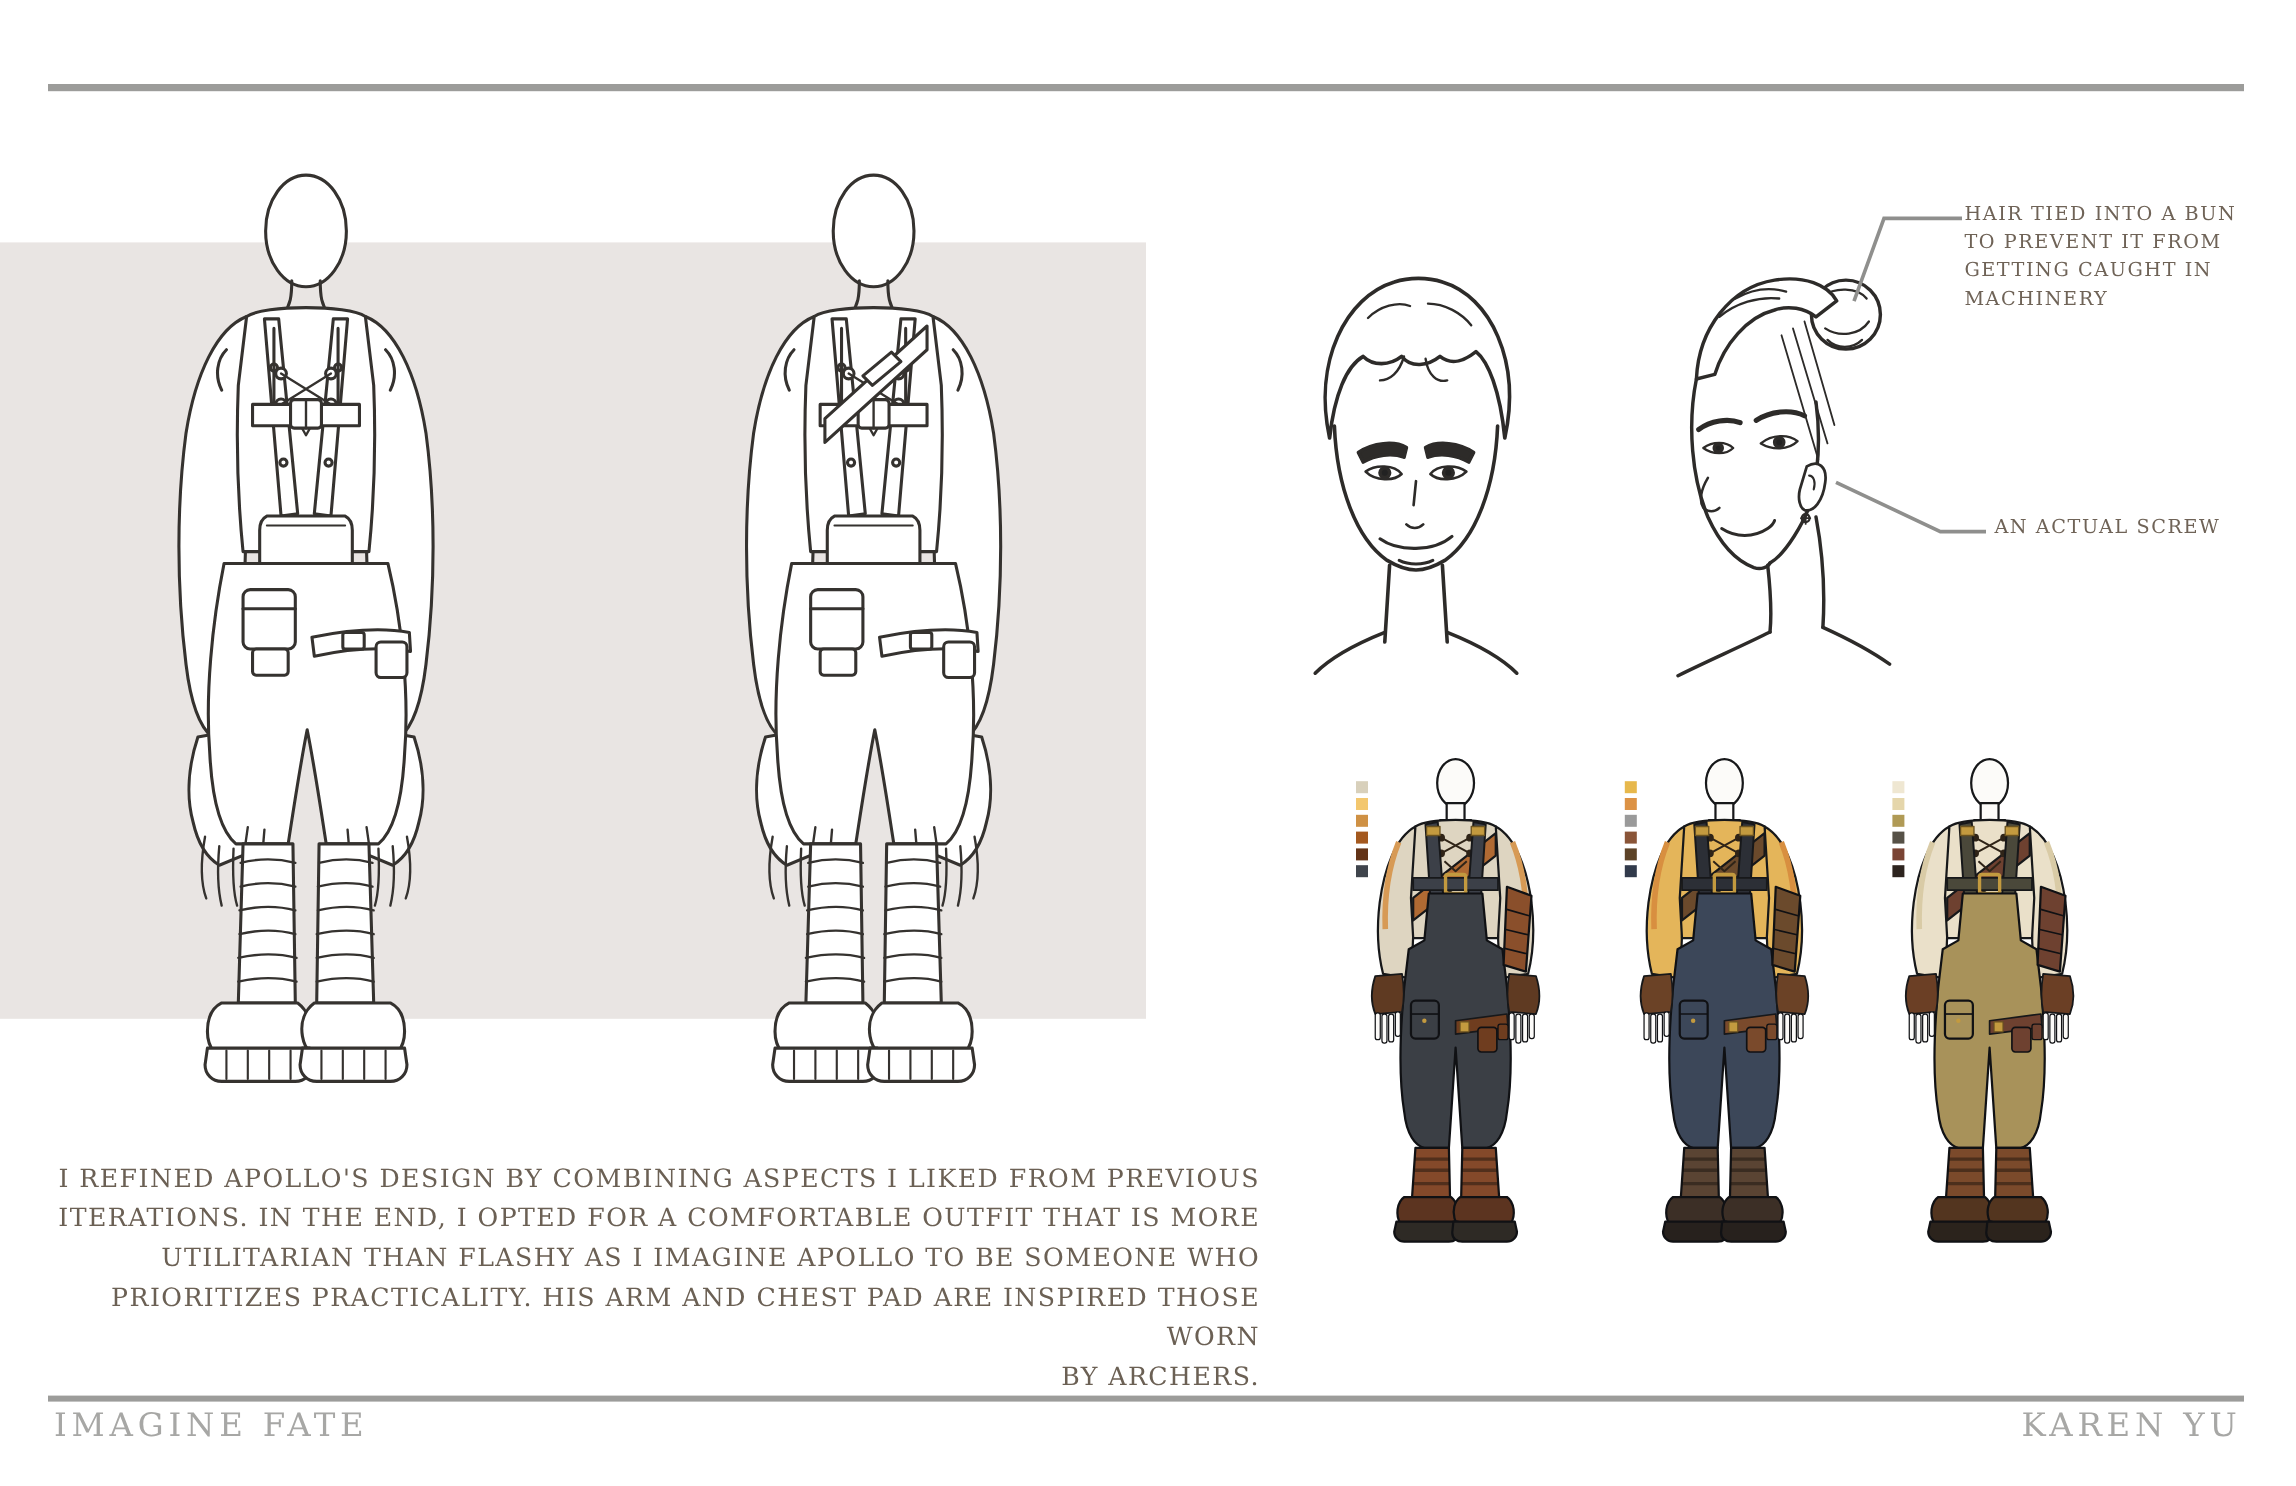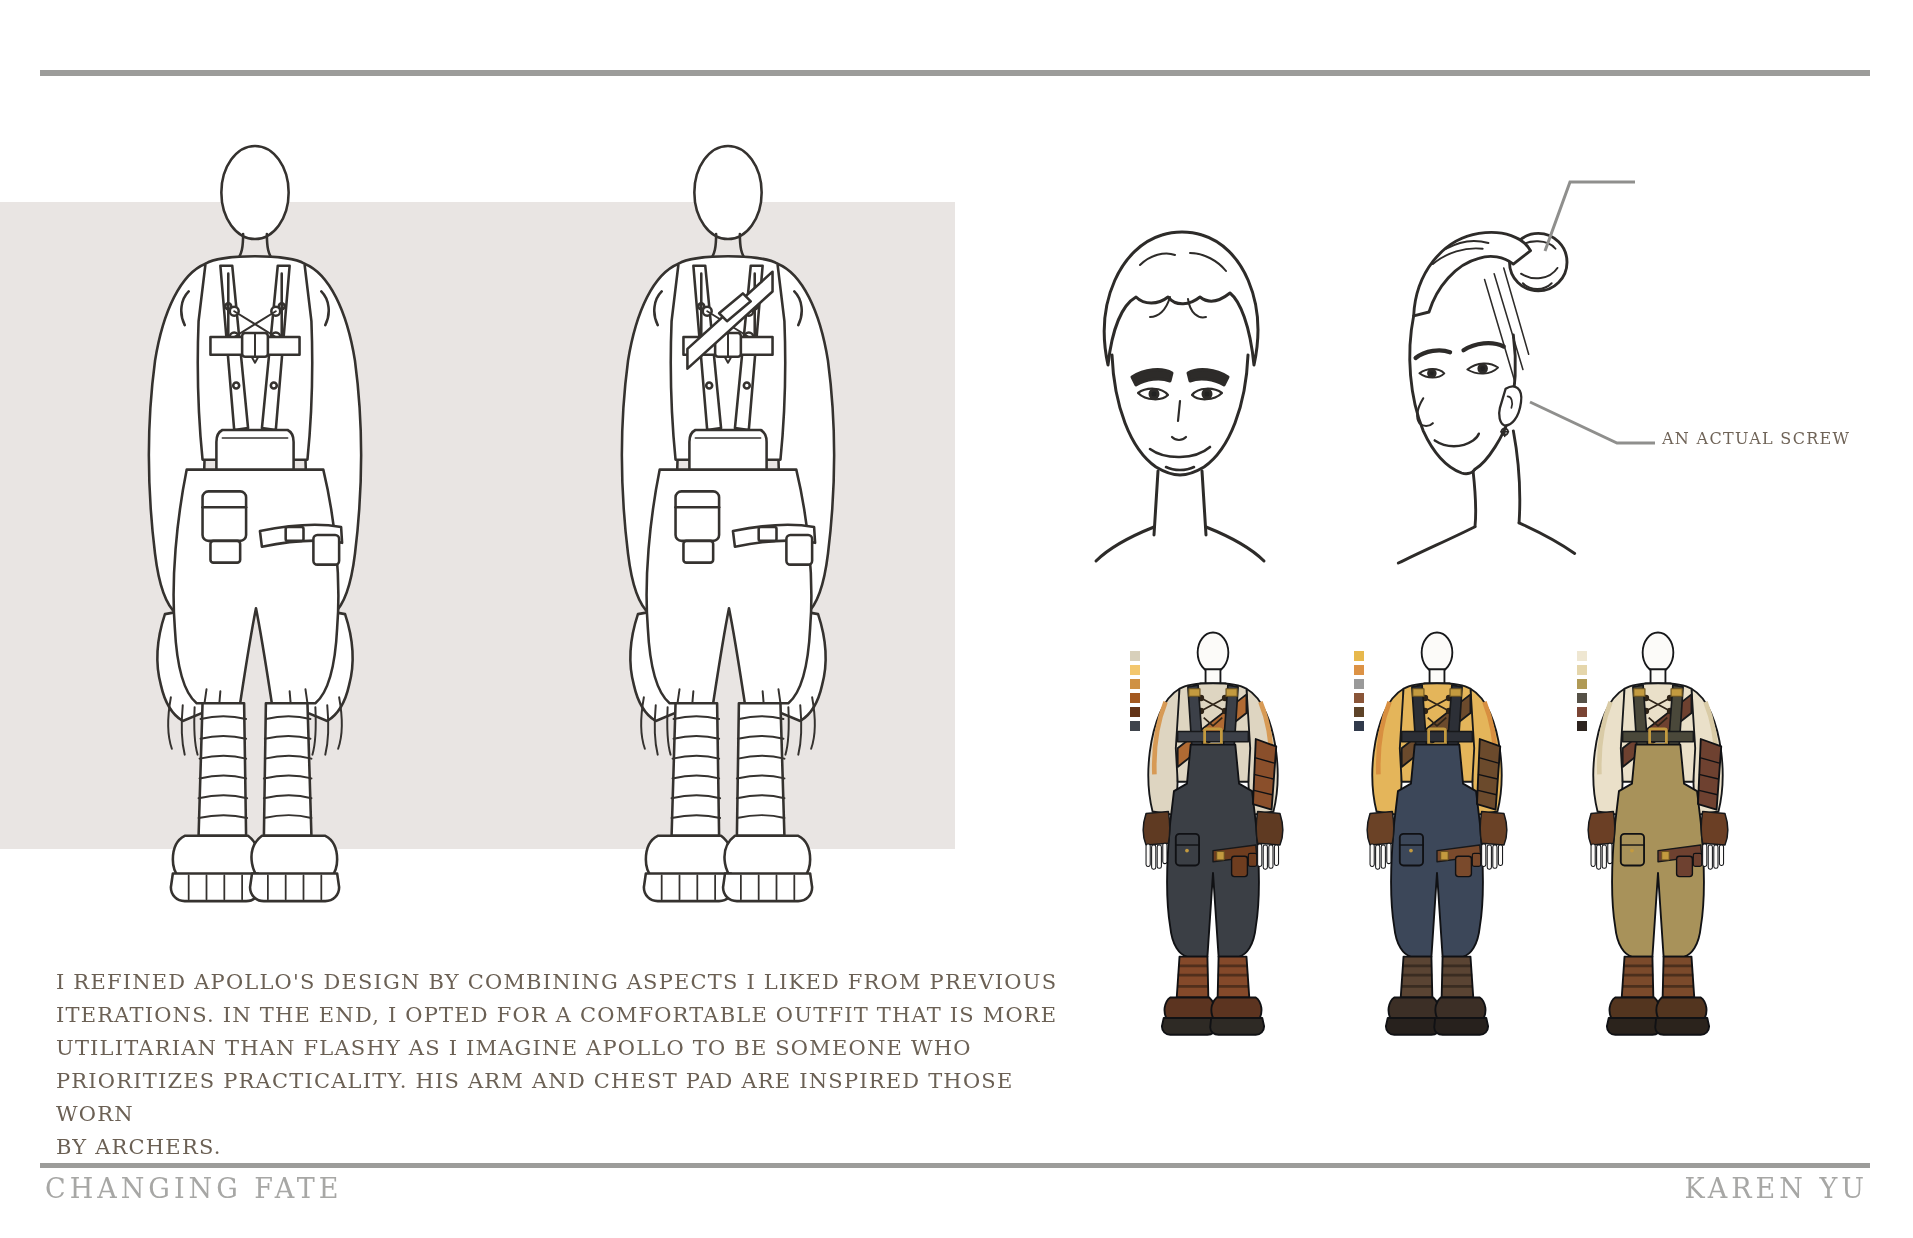--- a/index.html
+++ b/index.html
@@ -6,22 +6,22 @@
   #page{position:relative;width:1913px;height:1238px;background:#ffffff;overflow:hidden;
         font-family:"DejaVu Serif","Liberation Serif",serif;}
   .rule{position:absolute;background:#9c9c9a;}
   #rule-top{left:40px;top:70px;width:1830px;height:6px;}
   #rule-bottom{left:40px;top:1163px;width:1830px;height:5px;}
   #gray-panel{position:absolute;left:0;top:202px;width:955px;height:647px;background:#e9e5e3;}
   .abs{position:absolute;}
   .note{color:#6f6357;font-size:16px;letter-spacing:1.3px;line-height:23.5px;white-space:pre-line;}
   #note-hair{left:1637px;top:166px;width:260px;}
   #note-screw{left:1662px;top:427px;width:260px;white-space:nowrap;}
-  #body-text{left:56px;top:966px;width:1020px;color:#6b6054;font-size:21px;
-             letter-spacing:1.2px;line-height:33px;white-space:pre-line;}
+  #body-text{left:30px;top:966px;width:1020px;color:#6b6054;font-size:21px;
+             letter-spacing:1.2px;line-height:33px;white-space:pre-line;text-align:right;}
   .footer-text{color:#a7a7a5;font-size:27px;letter-spacing:4px;top:1173px;white-space:nowrap;}
   #footer-left{left:45px;}
   #footer-right{right:45px;text-align:left;}
   .palette{position:absolute;top:651px;width:12px;}
   #palette-0{left:1130px;} #palette-1{left:1354px;} #palette-2{left:1577px;}
   .swatch{width:10px;height:10px;margin-bottom:4px;}
   .leader{position:absolute;overflow:visible;}
   svg{display:block;}
   .colored-figure{position:absolute;top:627px;width:186px;height:410px;}
   #cfig-0{left:1120px;} #cfig-1{left:1344px;} #cfig-2{left:1565px;}
@@ -219,20 +219,24 @@
       <path d="M78,250 C90,258 106,258 118,250 C121,248 123,246 124,243" stroke-width="2.6"></path>
       <path d="M152,196 C162,190 170,196 168,210 C166,226 158,236 150,234 C146,232 144,224 146,216 Z" fill="#ffffff" stroke-width="2.4"></path>
       <path d="M154,204 C158,204 160,210 158,216" stroke-width="1.8"></path>
       <circle cx="151" cy="241" r="3.4" stroke-width="2"></circle>
       <path d="M151,236 L151,246 M147,241 L155,241" stroke-width="1.6"></path>
       <path d="M118,282 C120,300 122,320 120,340 M160,240 C166,272 168,304 166,336"></path>
       <path d="M120,340 C96,352 64,366 40,378 M166,336 C188,346 210,358 224,368"></path>
     </g>
   </svg>
 
+  <div id="note-hair" class="abs note">HAIR TIED INTO A BUN
+TO PREVENT IT FROM
+GETTING CAUGHT IN
+MACHINERY</div>
   <svg class="leader" style="left:1540px;top:175px;" width="100" height="82">
     <path d="M95,7 L30,7 L5,76" fill="none" stroke="#8f8f8d" stroke-width="3"></path>
   </svg>
 
   <div id="note-screw" class="abs note">AN ACTUAL SCREW</div>
   <svg class="leader" style="left:1524px;top:398px;" width="134" height="52">
     <path d="M6,4 L93,45 L131,45" fill="none" stroke="#8f8f8d" stroke-width="3"></path>
   </svg>
 
   <div class="palette" id="palette-0">
@@ -276,16 +280,16 @@
       </svg>
   </div>
 
   <div id="body-text" class="abs">I REFINED APOLLO'S DESIGN BY COMBINING ASPECTS I LIKED FROM PREVIOUS
 ITERATIONS. IN THE END, I OPTED FOR A COMFORTABLE OUTFIT THAT IS MORE
 UTILITARIAN THAN FLASHY AS I IMAGINE APOLLO TO BE SOMEONE WHO
 PRIORITIZES PRACTICALITY. HIS ARM AND CHEST PAD ARE INSPIRED THOSE WORN
 BY ARCHERS.</div>
 
   <div id="rule-bottom" class="rule"></div>
-  <div id="footer-left" class="abs footer-text">CHANGING FATE</div>
+  <div id="footer-left" class="abs footer-text">IMAGINE FATE</div>
   <div id="footer-right" class="abs footer-text">KAREN YU</div>
 
 </div>
 
 </body></html>

